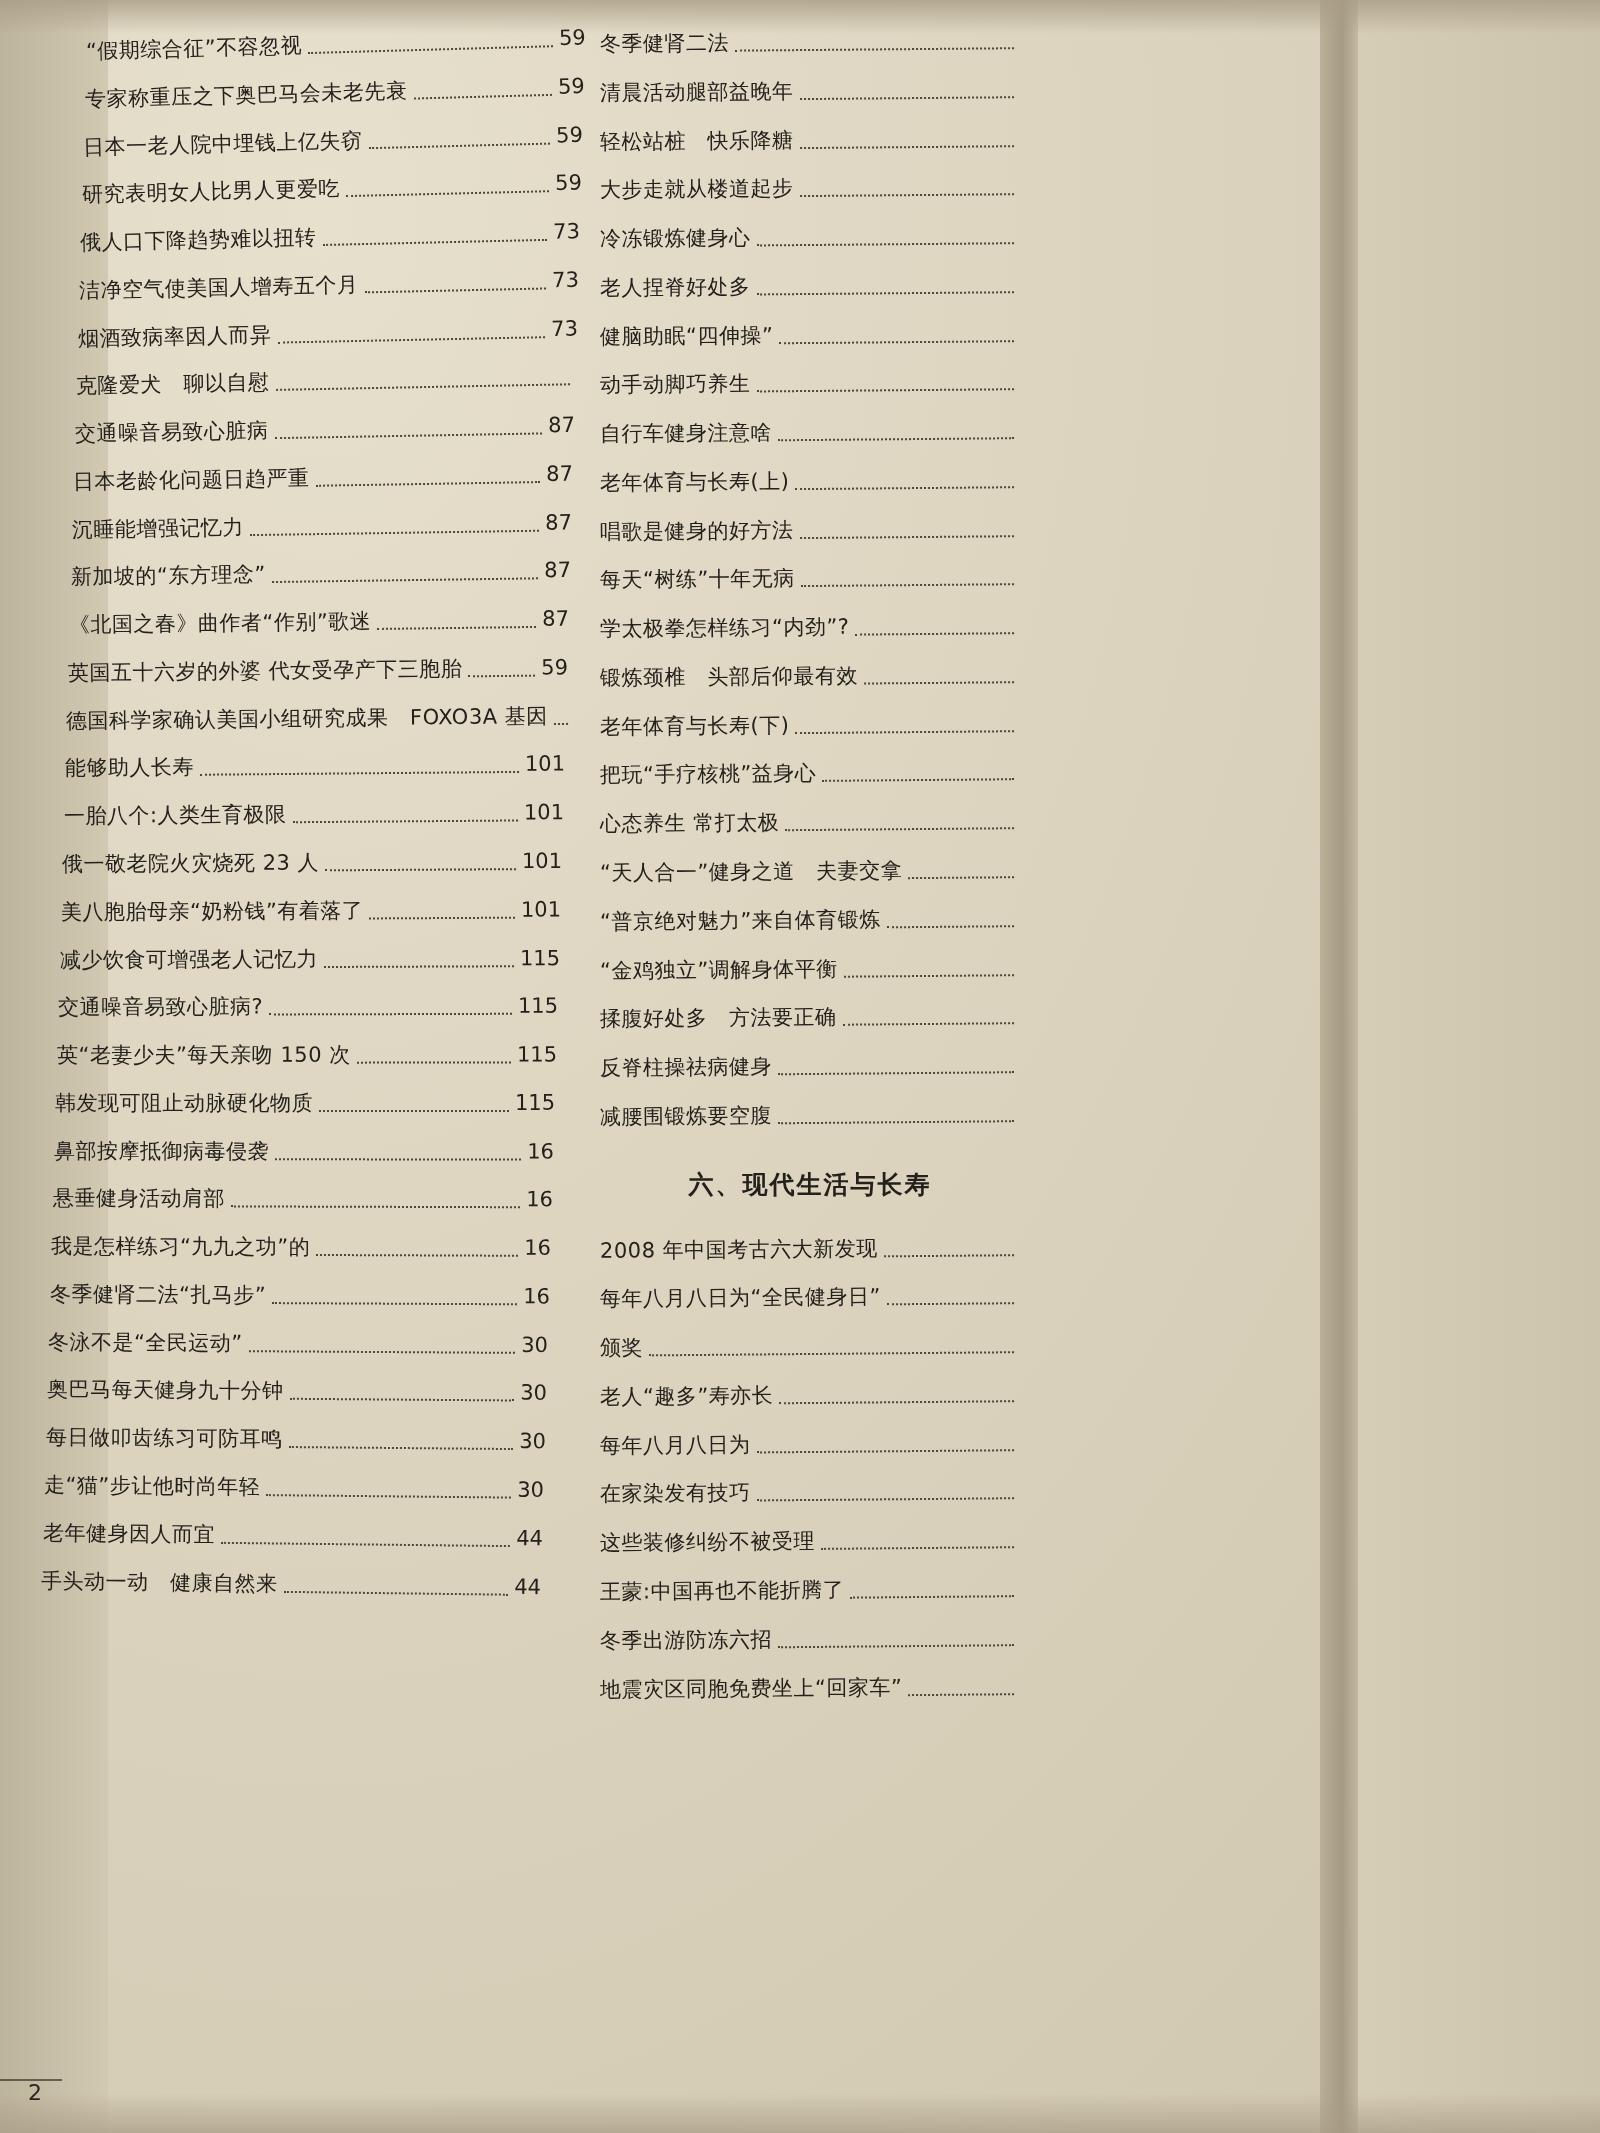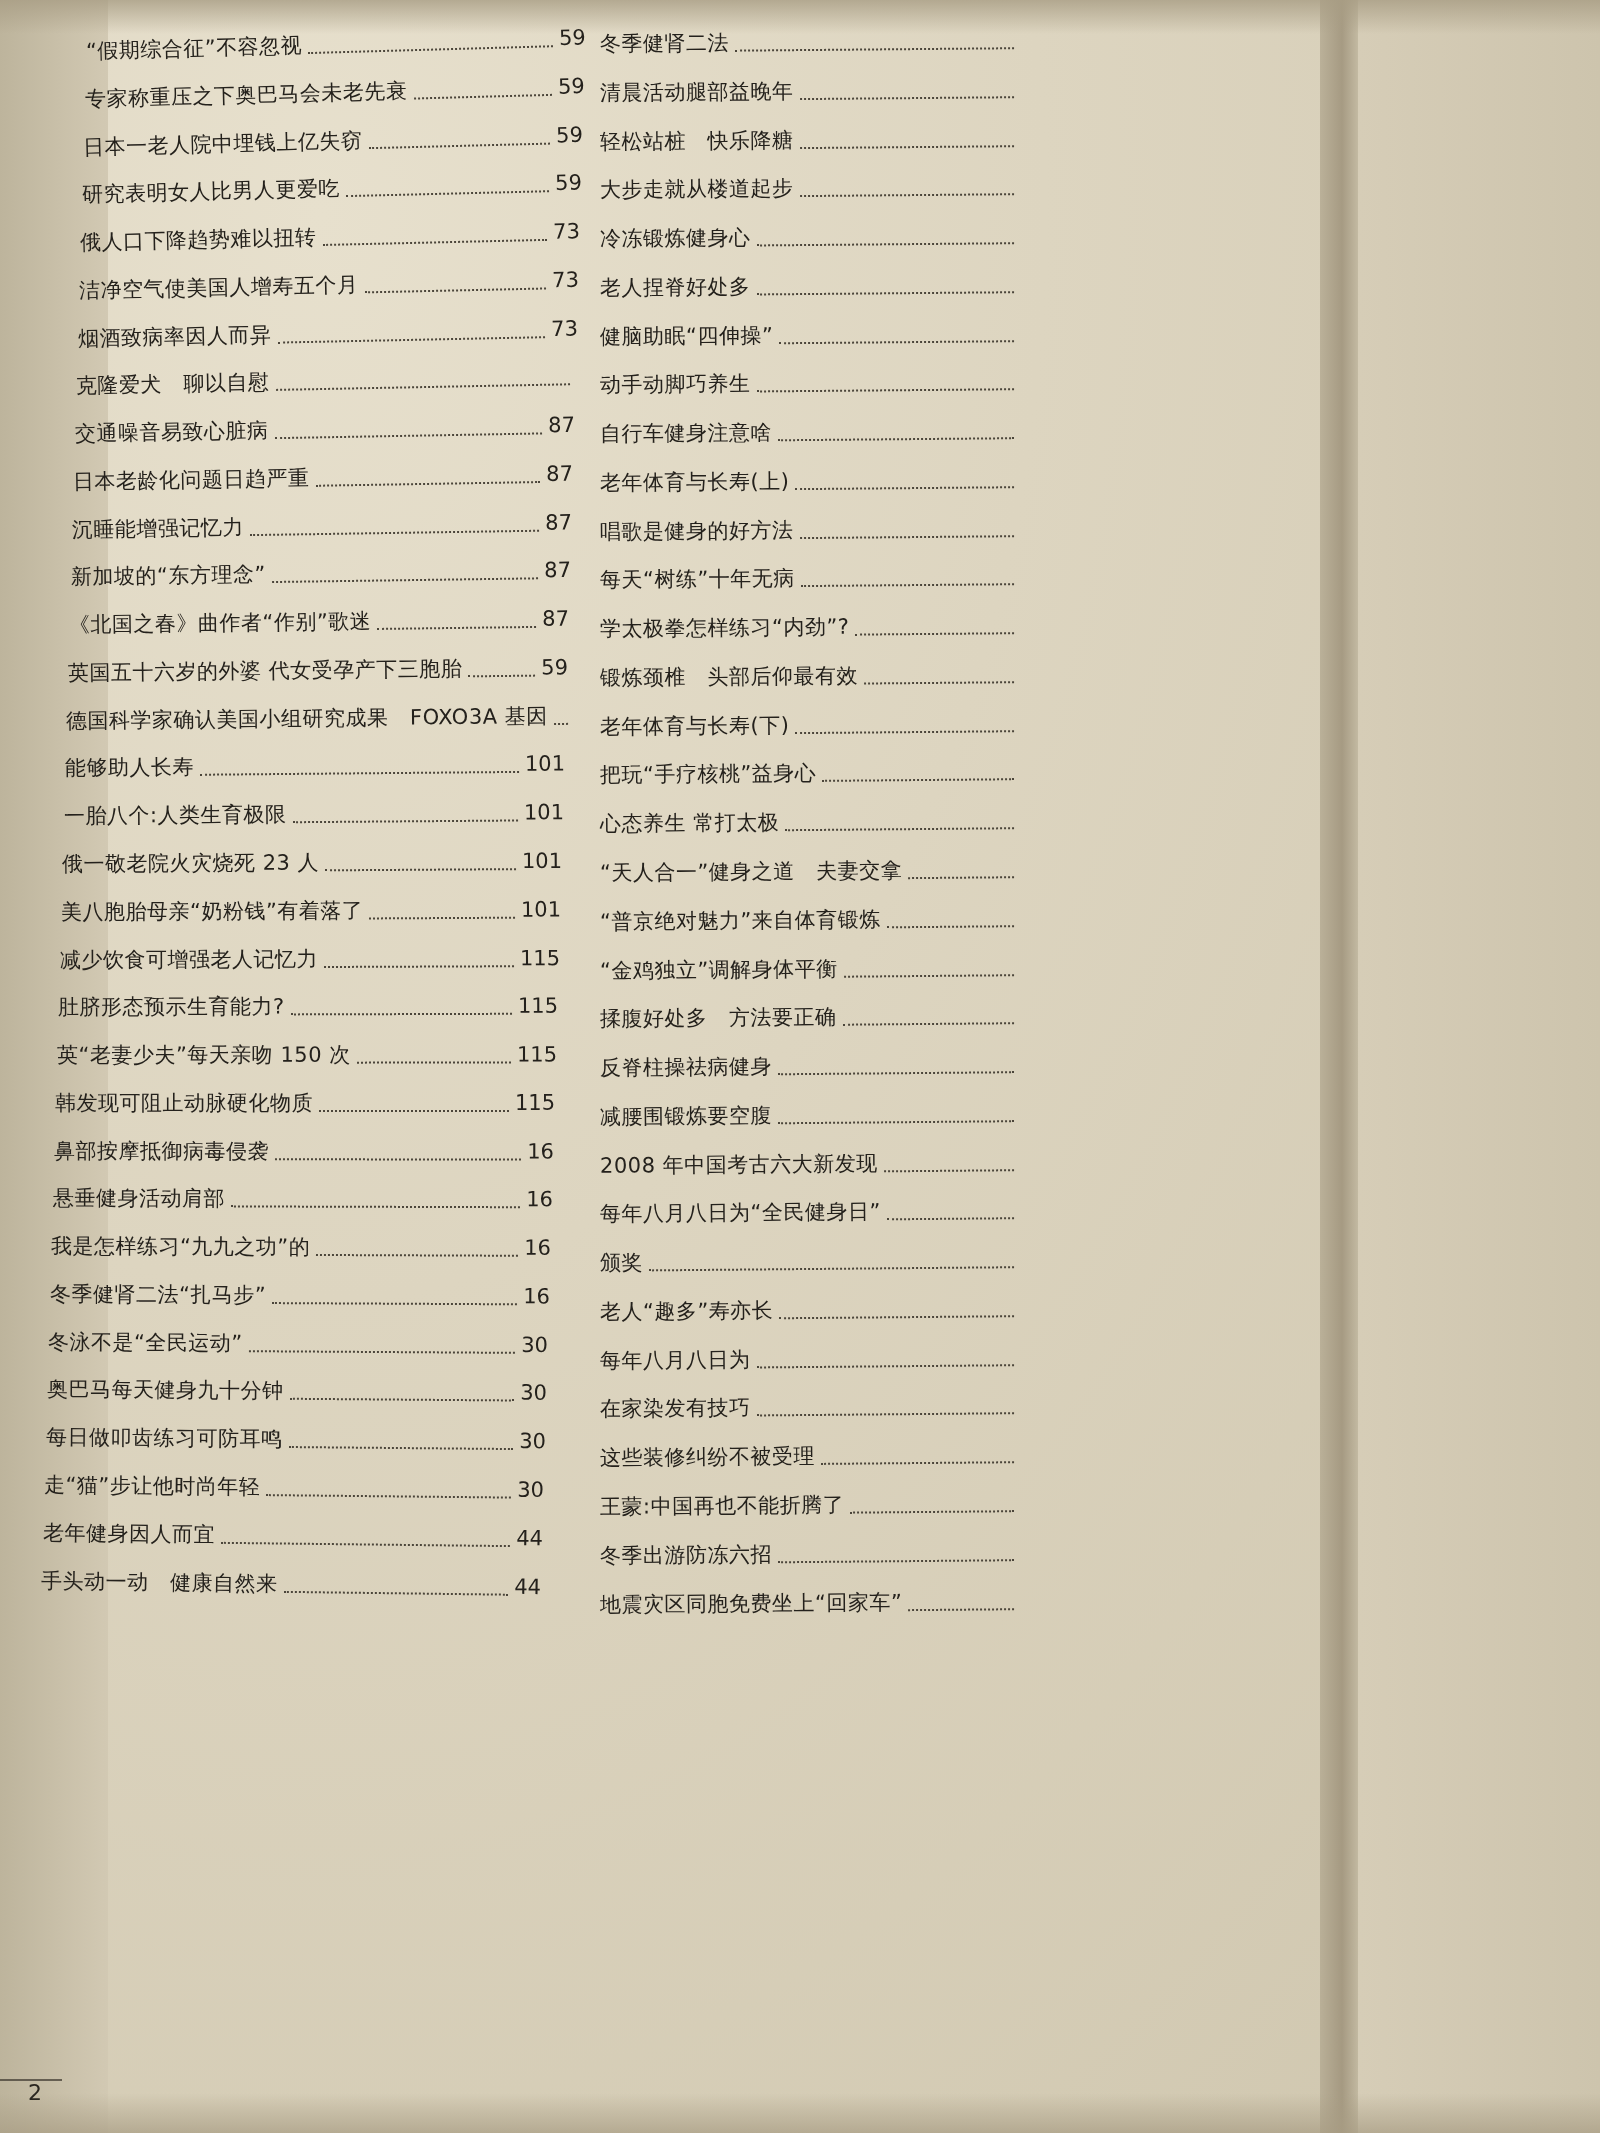--- a/index.html
+++ b/index.html
@@ -210,21 +210,21 @@
         <span class="etitle">美八胞胎母亲“奶粉钱”有着落了</span>
         <span class="dots"></span>
         <span class="pg">101</span>
       </div>
       <div class="entry" style="transform: rotate(-0.22deg) translateX(0px);">
         <span class="etitle">减少饮食可增强老人记忆力</span>
         <span class="dots"></span>
         <span class="pg">115</span>
       </div>
       <div class="entry" style="transform: rotate(-0.15deg) translateX(-2px);">
-        <span class="etitle">肚脐形态预示生育能力?</span>
+        <span class="etitle">交通噪音易致心脏病?</span>
         <span class="dots"></span>
         <span class="pg">115</span>
       </div>
       <div class="entry" style="transform: rotate(-0.07deg) translateX(-3px);">
         <span class="etitle">英“老妻少夫”每天亲吻 150 次</span>
         <span class="dots"></span>
         <span class="pg">115</span>
       </div>
       <div class="entry" style="transform: rotate(0deg) translateX(-5px);">
         <span class="etitle">韩发现可阻止动脉硬化物质</span>
@@ -368,20 +368,21 @@
         <span class="dots"></span>
       </div>
       <div class="entry nopg" style="transform: rotate(-0.5deg);">
         <span class="etitle">反脊柱操祛病健身</span>
         <span class="dots"></span>
       </div>
       <div class="entry nopg" style="transform: rotate(-0.5deg);">
         <span class="etitle">减腰围锻炼要空腹</span>
         <span class="dots"></span>
       </div>
+      <div class="heading">六、现代生活与长寿</div>
       <div class="entry nopg" style="transform: rotate(-0.5deg);">
         <span class="etitle">2008 年中国考古六大新发现</span>
         <span class="dots"></span>
       </div>
       <div class="entry nopg" style="transform: rotate(-0.5deg);">
         <span class="etitle">每年八月八日为“全民健身日”</span>
         <span class="dots"></span>
       </div>
       <div class="entry nopg" style="transform: rotate(-0.5deg);">
         <span class="etitle">颁奖</span>

